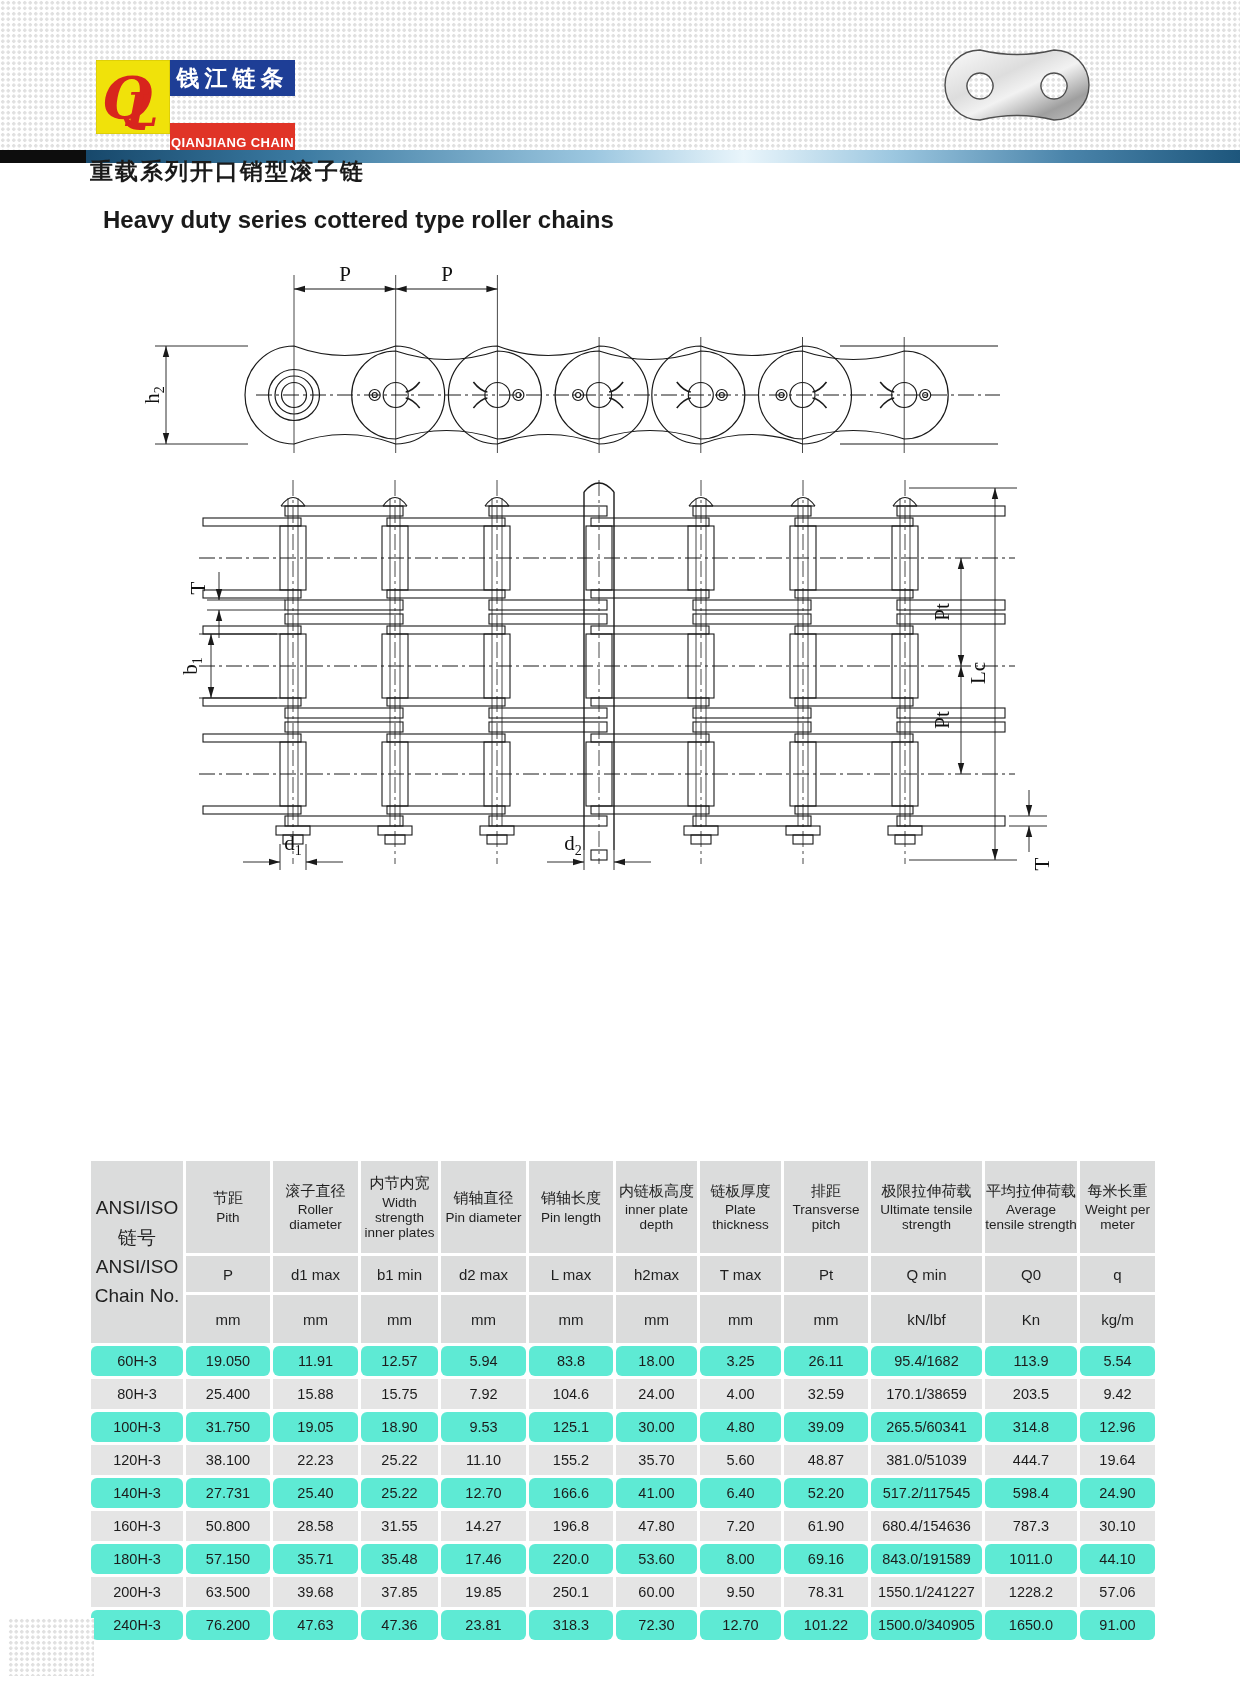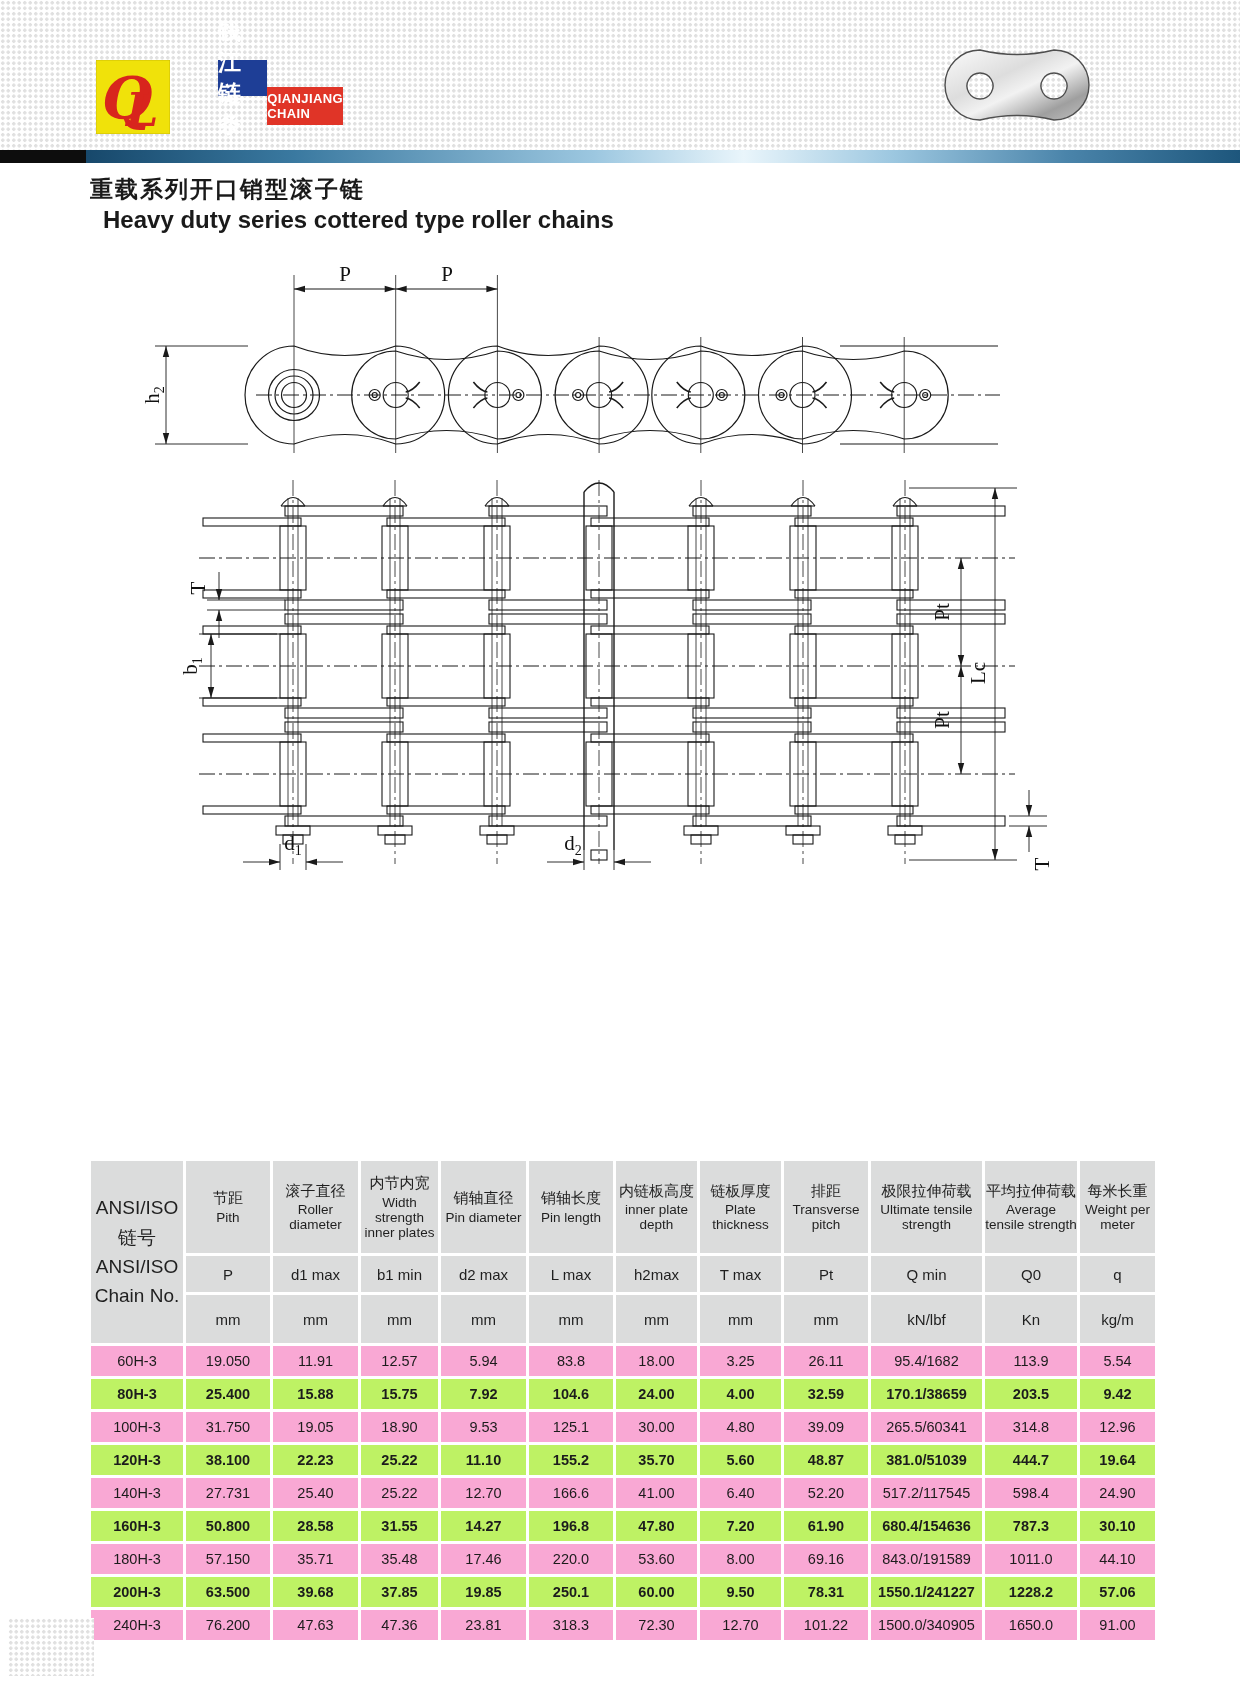--- a/index.html
+++ b/index.html
@@ -5,52 +5,52 @@
   html,body{margin:0;padding:0;}
   body{width:1240px;height:1683px;position:relative;background:#fff;overflow:hidden;
        font-family:"Liberation Sans",sans-serif;color:#1a1a1a;}
   .dots{background-color:#fff;
         background-image:radial-gradient(#e0e0e0 1.5px,transparent 1.6px);
         background-size:5.5px 5.5px;}
   .top-band{position:absolute;left:0;top:0;width:1240px;height:150px;}
   
   .logo{position:absolute;left:96px;top:60px;display:flex;}
   .logo-mark{width:74px;height:74px;}
-  .logo-names{width:125px;display:flex;flex-direction:row;padding-left:48px;}
+  .logo-names{width:125px;display:flex;flex-direction:column;}
   .logo-cn{height:36px;display:flex;align-items:center;justify-content:center;
            color:#fff;font-size:23px;font-weight:bold;letter-spacing:5px;}
   .logo-en{height:38px;display:flex;align-items:center;justify-content:center;
            color:#fff;font-size:13px;font-weight:bold;letter-spacing:.4px;margin-top:27px;}
   
   .bar{position:absolute;left:0;top:150px;width:1240px;height:13px;display:flex;}
   .bar-black{width:86px;background:#0d0d0d;}
   .bar-blue{flex:1;background:linear-gradient(90deg,#17486b 0%,#3a79a0 18%,#9cc7e0 44%,#e9f5fb 57%,#9cc7e0 70%,#4a84aa 85%,#1d567c 100%);}
   
-  .title-cn{position:absolute;left:90px;top:174px;font-size:23px;font-weight:600;letter-spacing:2px;}
+  .title-cn{position:absolute;left:90px;top:156px;font-size:23px;font-weight:600;letter-spacing:2px;}
   .title-en{position:absolute;left:103px;top:206px;font-size:24px;font-weight:700;}
   
   .diag{position:absolute;}
   #svg1{left:140px;top:253px;width:870px;height:215px;}
   #svg2{left:143px;top:468px;width:910px;height:410px;}
   .dim{font-family:"Liberation Serif","DejaVu Serif",serif;font-size:21px;fill:#111;text-anchor:middle;}
   .sub{font-size:14px;}
   
   .table-wrap{position:absolute;left:88px;top:1158px;width:1070px;}
   table.spec{border-collapse:separate;border-spacing:3px;table-layout:fixed;width:1070px;}
   table.spec th,table.spec td{padding:0;text-align:center;vertical-align:middle;font-weight:400;}
   table.spec thead th{background:#dbdcdc;color:#1f1f1f;}
   tr.hrow1 th{height:92px;}
   tr.hrow2 th{height:36px;font-size:15px;}
   tr.hrow3 th{height:48px;font-size:15px;}
   th .cn{font-size:15px;line-height:1.25;}
   th .en{font-size:13.5px;line-height:1.12;margin-top:2px;}
   th.chaincol{text-align:left;padding-left:7px;font-size:19px;line-height:1.55;background:#dbdcdc;}
   tbody td{height:30px;font-size:14.5px;color:#1c1c1c;}
-  tr.odd td{background:#f9a8d4;}
-  tr.even td{background:#bef264;font-weight:bold;}
+  tr.odd td{background:#5eead4;border-radius:6px;}
+  tr.even td{background:#e5e5e5;}
   .corner-dots{position:absolute;left:8px;top:1618px;width:86px;height:58px;}
 </style>
 </head>
 <body>
 
 <div class="top-band dots">
 
   <div class="logo">
     <div class="logo-mark">
       <svg width="74" height="74" viewBox="0 0 74 74">

